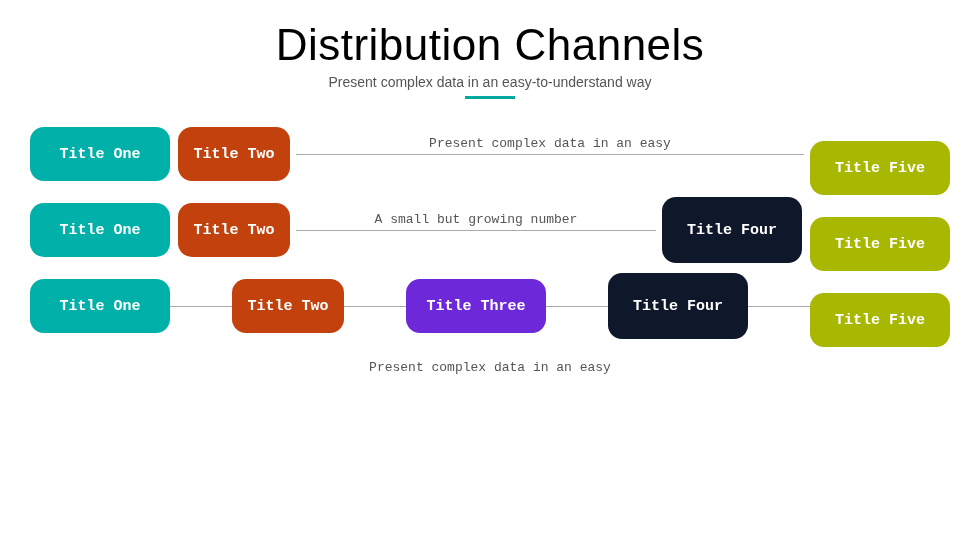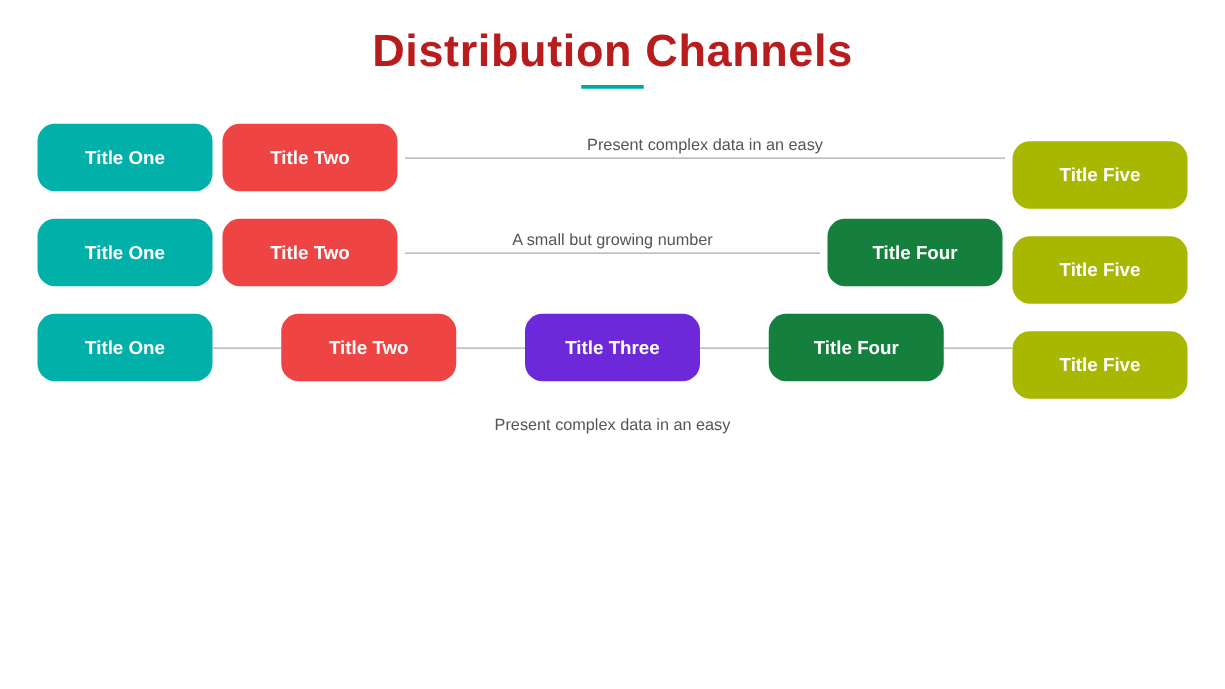--- a/index.html
+++ b/index.html
@@ -18,23 +18,23 @@
       position: relative;
       padding: 20px 30px;
     }
 
     .header {
       text-align: center;
       margin-bottom: 10px;
     }
 
     .main-title {
-      font-size: 36px;
-      font-weight: 700;
-      color: #b91c1c;
+      font-size: 44px;
+      font-weight: 400;
+      color: #000000;
       letter-spacing: 0.5px;
     }
 
     .subtitle {
       font-size: 14px;
       color: #555;
       margin-top: 4px;
     }
 
     .accent-line {
@@ -63,23 +63,23 @@
       display: flex;
       align-items: center;
       justify-content: center;
       font-weight: 800;
       font-size: 15px;
       color: #ffffff;
       flex-shrink: 0;
     }
 
     .pill-teal { background: #00b0a9; width: 140px; height: 54px; }
-    .pill-pink { background: #ef4444; width: 140px; height: 54px; text-align: right; }
+    .pill-pink { background: #c2410c; width: 112px; height: 54px; text-align: right; }
     .pill-orange { background: #6d28d9; width: 140px; height: 54px; }
-    .pill-purple { background: #15803d; width: 140px; height: 54px; }
+    .pill-purple { background: #0f172a; width: 140px; height: 66px; }
     .pill-lime { background: #a8b800; width: 140px; height: 54px; margin-top: 28px; }
 
     .connector-area {
       flex: 1;
       position: relative;
       display: flex;
       align-items: center;
       margin: 0 6px;
     }
 
@@ -115,28 +115,30 @@
       bottom: -38px;
       left: 0;
       right: 0;
       text-align: center;
       font-size: 13px;
       color: #555;
     }
 
     .rows-wrapper {
       position: relative;
+      font-family: Liberation Mono, monospace;
     }
   </style>
 </head>
 <body>
 
 <div class="page-container">
   <div class="header">
     <div class="main-title">Distribution Channels</div>
+    <div class="subtitle">Present complex data in an easy-to-understand way</div>
     <div class="accent-line"></div>
   </div>
 
   <div class="rows-wrapper">
     <div class="rows-container" id="rows-container">
 
     <div class="row" style="position: relative;">
           <div class="pill pill-teal">Title One</div>
           <div class="gap"></div>
           <div class="pill pill-pink">Title Two</div>

